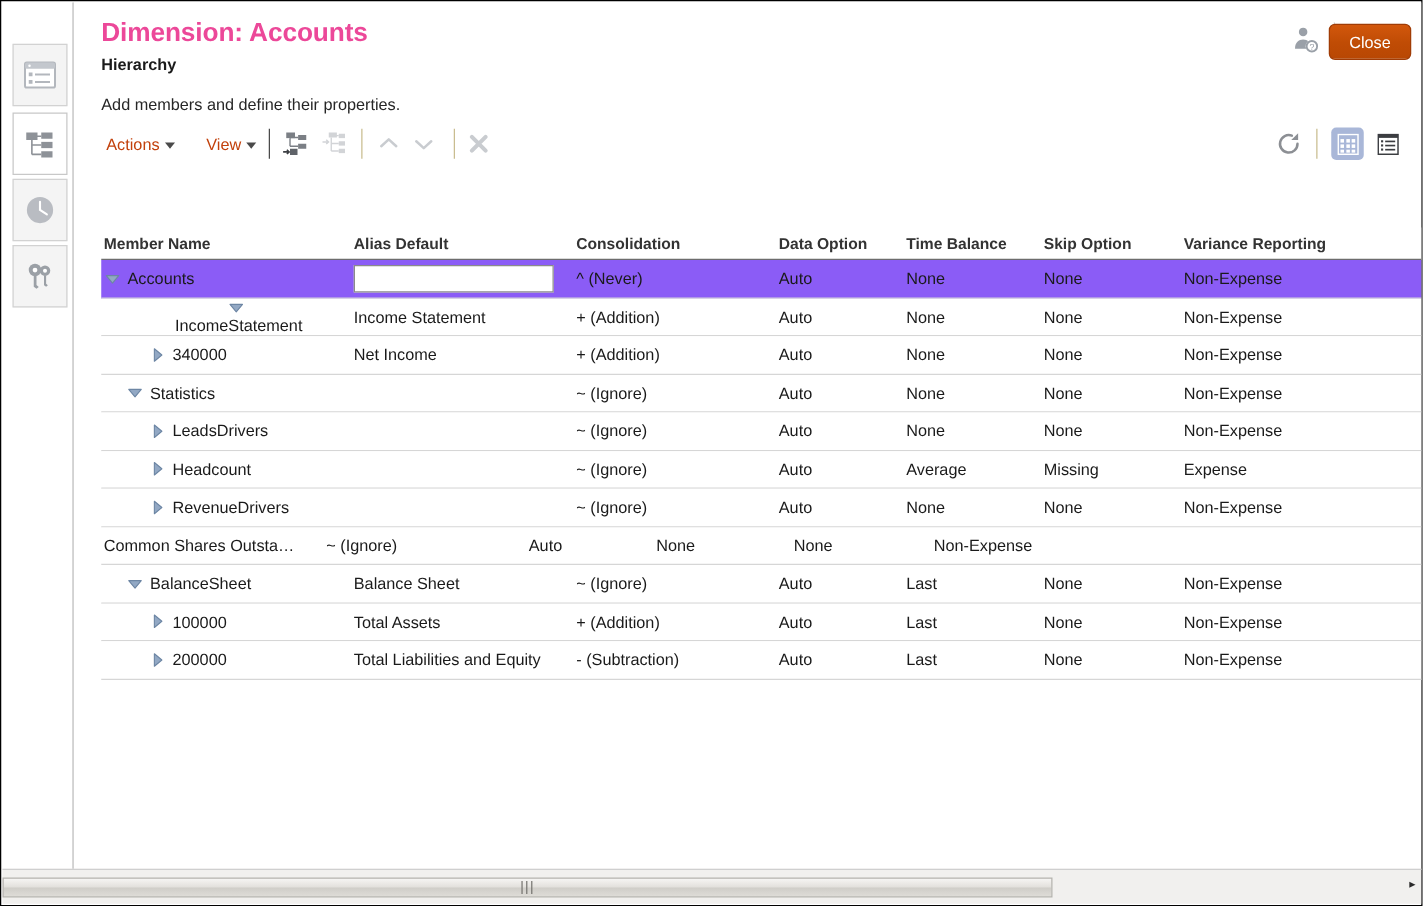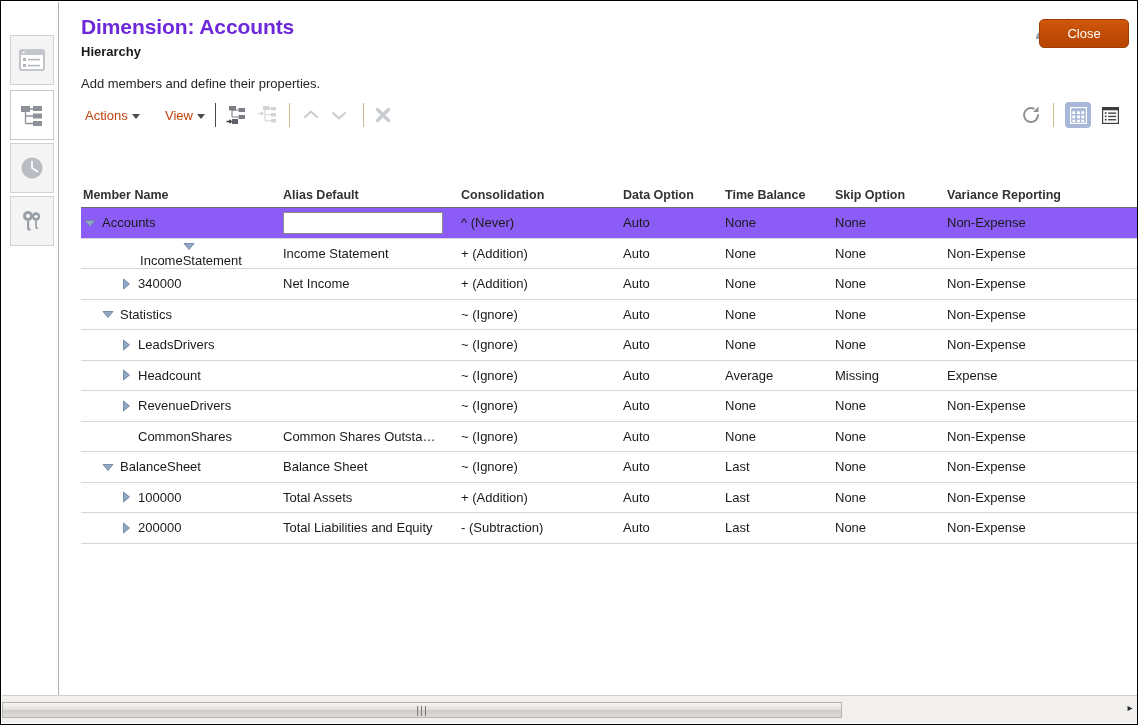--- a/index.html
+++ b/index.html
@@ -48,21 +48,21 @@
     position: absolute;
     left: 58px; top: 1px;
     width: 1079px; height: 694px;
     background: #ffffff;
   }
 
   .page-title {
     position: absolute;
     left: 22px; top: 13px;
     font-size: 21px; font-weight: bold;
-    color: #6d28d9;
+    color: #ec4899;
     letter-spacing: -0.1px;
     white-space: nowrap;
   }
   .page-subtitle {
     position: absolute;
     left: 22px; top: 42px;
     font-size: 13px; font-weight: bold;
     color: #1a1a1a;
     white-space: nowrap;
   }
@@ -82,21 +82,21 @@
   }
   .hdr-sep {
     position: absolute;
     right: 70px; top: 16px;
     width: 1px; height: 28px;
     background: #cfcfcf;
   }
   .close-btn {
     position: absolute;
     right: 9px; top: 17px;
-    width: 90px; height: 29px;
+    width: 66px; height: 29px;
     border: 1px solid #a03c06;
     border-radius: 5px;
     background: linear-gradient(180deg, #d2570c 0%, #c04c05 52%, #b84703 100%);
     color: #ffffff;
     font-size: 13px;
     font-family: "Liberation Sans", sans-serif;
     cursor: pointer;
     padding: 0;
   }
 
@@ -532,24 +532,20 @@
             <div class="cell c-alias">
               <span class="ellip"></span>
             </div>
             <div class="cell c-cons">~ (Ignore)</div>
             <div class="cell c-store">Auto</div>
             <div class="cell c-time">None</div>
             <div class="cell c-skip">None</div>
             <div class="cell c-var">Non-Expense</div>
           </div>
           <div class="row">
-            <div class="cell c-name" style="padding-left: 38px;">
-              <span class="tw spacer"></span>
-              <span>CommonShares</span>
-            </div>
             <div class="cell c-alias">
               <span class="ellip">Common Shares Outsta…</span>
             </div>
             <div class="cell c-cons">~ (Ignore)</div>
             <div class="cell c-store">Auto</div>
             <div class="cell c-time">None</div>
             <div class="cell c-skip">None</div>
             <div class="cell c-var">Non-Expense</div>
           </div>
           <div class="row">

